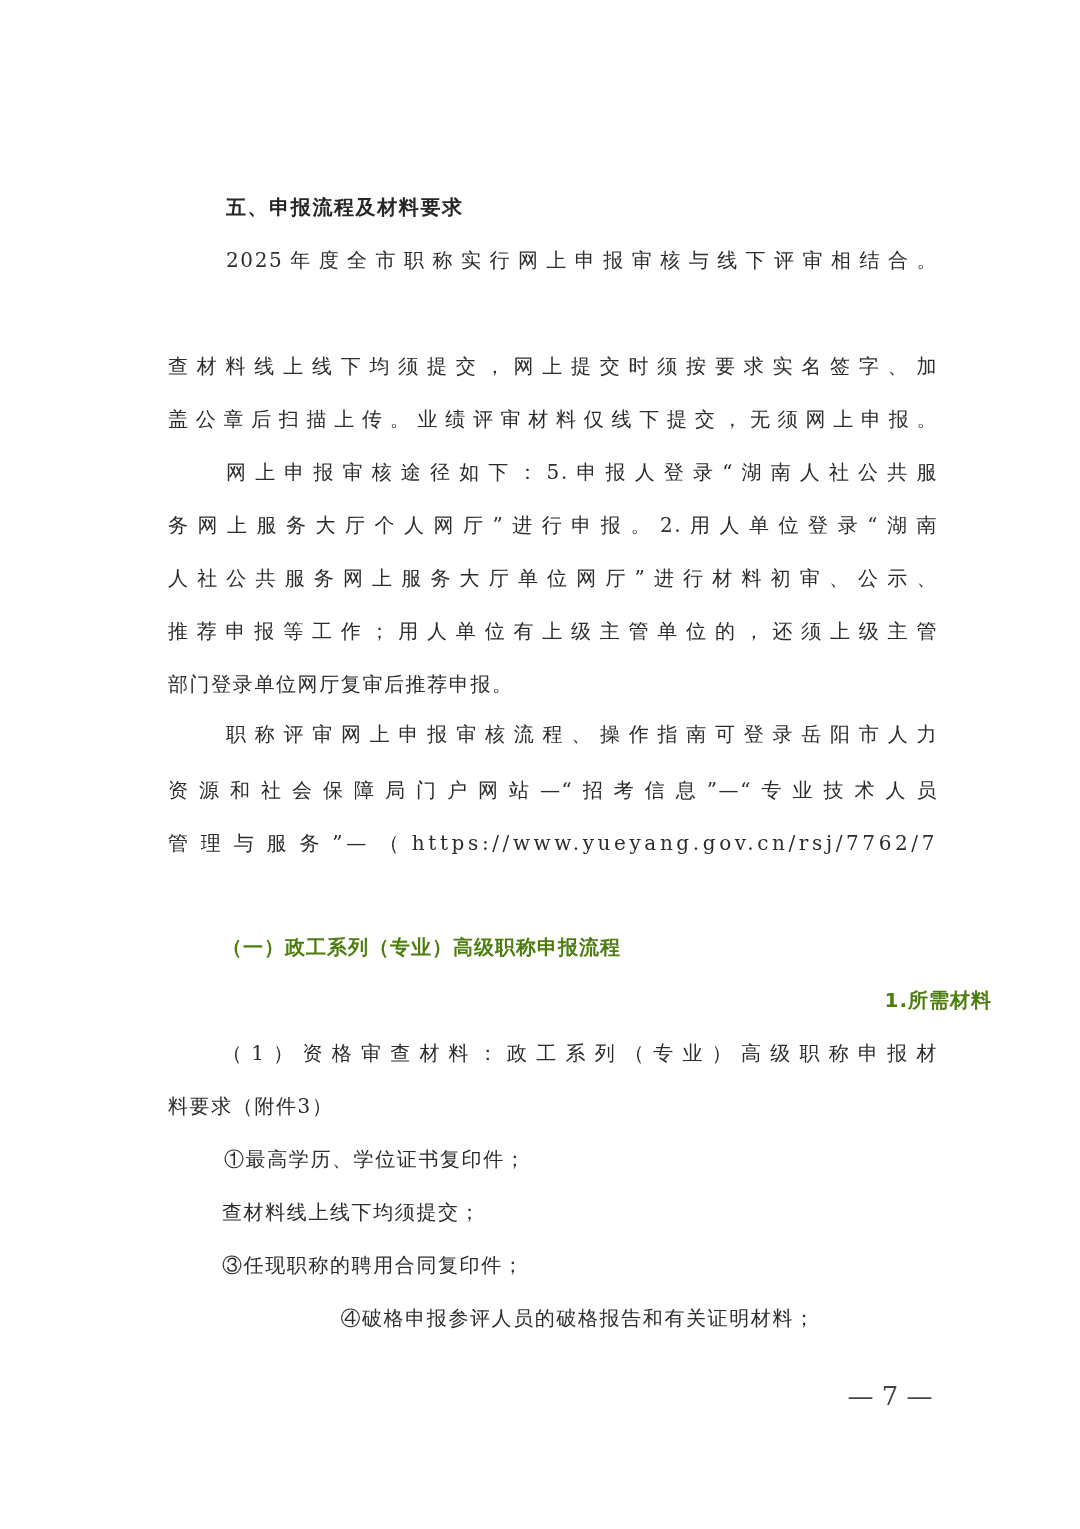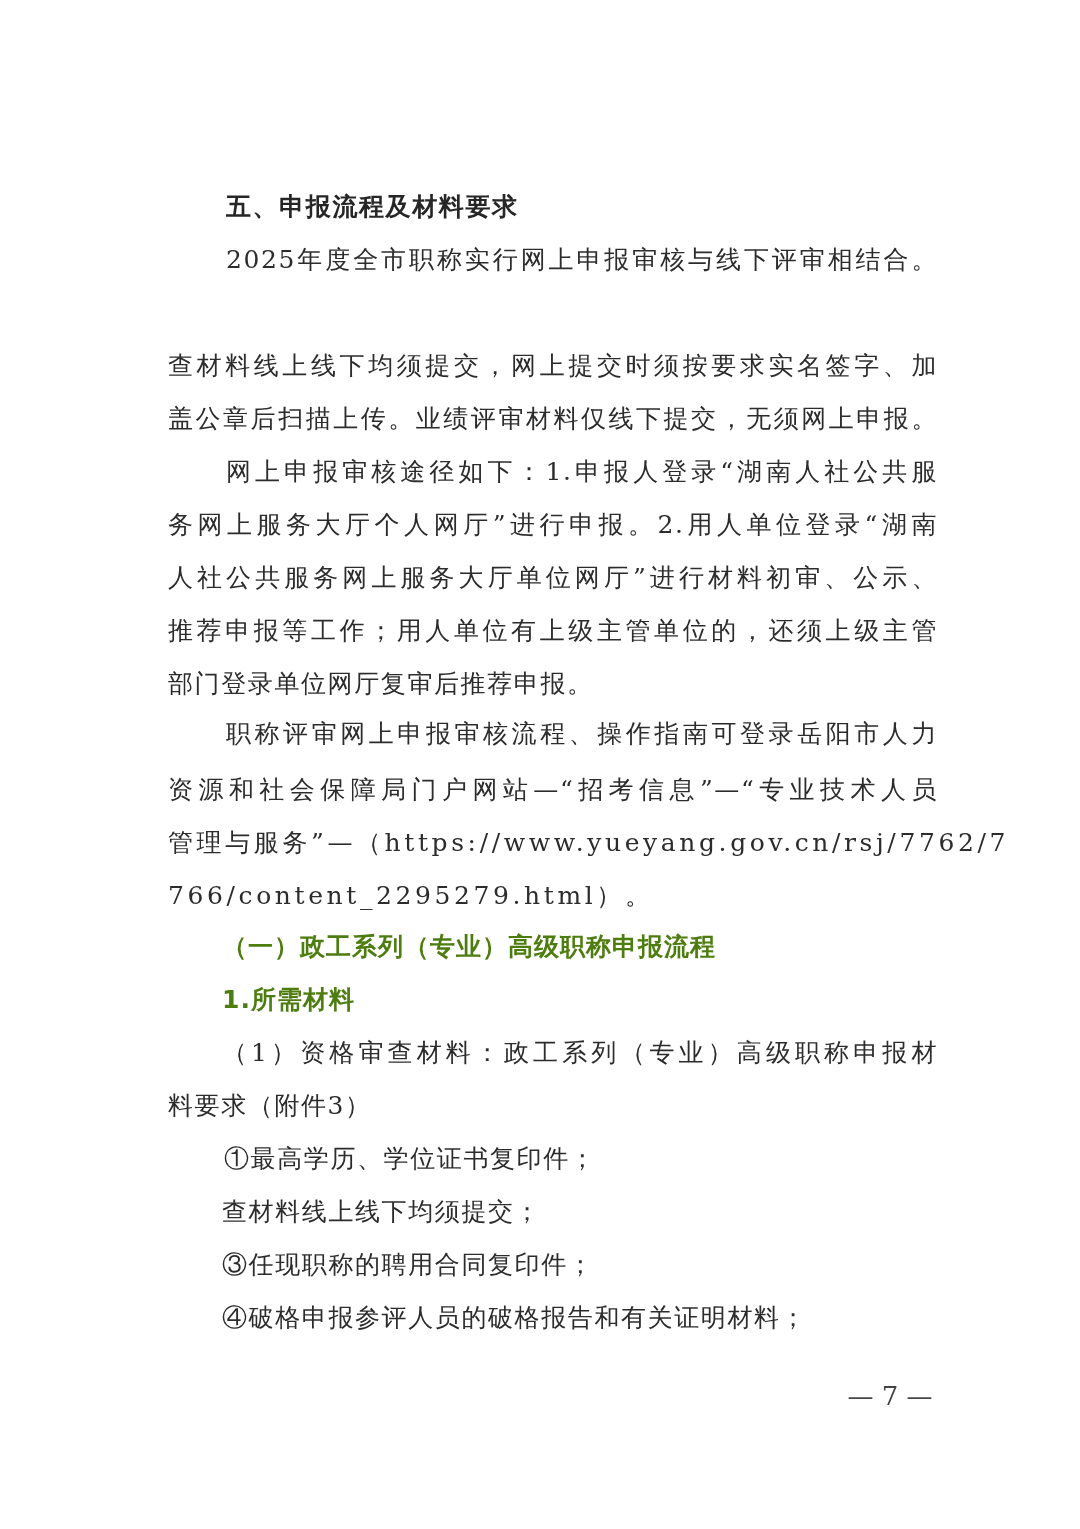--- a/index.html
+++ b/index.html
@@ -19,21 +19,21 @@
     position: absolute;
     left: 0;
     top: 0;
     width: 1080px;
     height: 1529px;
   }
   .line {
     position: absolute;
     left: 168px;
     width: 770px;
-    font-size: 25px;
+    font-size: 20px;
     line-height: 52px;
     height: 52px;
     white-space: nowrap;
     letter-spacing: 1.6px;
     color: #2c2c2c;
   }
   .indent { left: 226px; width: 712px; }
   .justify {
     text-align: justify;
     text-align-last: justify;
@@ -68,38 +68,37 @@
 <body>
 
 <div class="page">
 
   <div class="line indent heading" style="top:181px;">五、申报流程及材料要求</div>
 
   <div class="line indent justify" style="top:234px;">2025年度全市职称实行网上申报审核与线下评审相结合。</div>
   <div class="line justify" style="top:340px;">查材料线上线下均须提交，网上提交时须按要求实名签字、加</div>
   <div class="line justify" style="top:393px;">盖公章后扫描上传。业绩评审材料仅线下提交，无须网上申报。</div>
 
-  <div class="line indent justify" style="top:446px;">网上申报审核途径如下：1.申报人登录“湖南人社公共服</div>
+  <div class="line indent justify" style="top:446px;">网上申报审核途径如下：5.申报人登录“湖南人社公共服</div>
   <div class="line justify" style="top:499px;">务网上服务大厅个人网厅”进行申报。2.用人单位登录“湖南</div>
   <div class="line justify" style="top:552px;">人社公共服务网上服务大厅单位网厅”进行材料初审、公示、</div>
   <div class="line justify" style="top:605px;">推荐申报等工作；用人单位有上级主管单位的，还须上级主管</div>
   <div class="line" style="top:658px;">部门登录单位网厅复审后推荐申报。</div>
 
   <div class="line indent justify" style="top:708px;">职称评审网上申报审核流程、操作指南可登录岳阳市人力</div>
   <div class="line justify" style="top:764px;">资源和社会保障局门户网站—“招考信息”—“专业技术人员</div>
   <div class="line justify mono" style="top:817px;">管理与服务”—（https://www.yueyang.gov.cn/rsj/7762/7</div>
-  <div class="line mono" style="top:870px;">766/content_2295279.html）。</div>
 
   <div class="line subheading" style="top:921px; left:222px;">（一）政工系列（专业）高级职称申报流程</div>
 
-  <div class="line subheading" style="top:974px; left:222px;">1.所需材料</div>
+  <div class="line subheading" style="top:974px; left:222px;text-align:right;">1.所需材料</div>
 
   <div class="line indent justify" style="top:1027px; left:222px; width:716px;">（1）资格审查材料：政工系列（专业）高级职称申报材</div>
   <div class="line" style="top:1080px;">料要求（附件3）</div>
 
   <div class="line indent" style="top:1133px; left:224px;">①最高学历、学位证书复印件；</div>
   <div class="line indent" style="top:1186px; left:222px;">查材料线上线下均须提交；</div>
   <div class="line indent" style="top:1239px; left:222px;">③任现职称的聘用合同复印件；</div>
-  <div class="line indent" style="top:1292px; left:222px;">④破格申报参评人员的破格报告和有关证明材料；</div>
+  <div class="line indent" style="top:1292px; left:222px;text-align:center;">④破格申报参评人员的破格报告和有关证明材料；</div>
 
   <div class="page-number">— 7 —</div>
 
 </div>
 
 </body></html>

